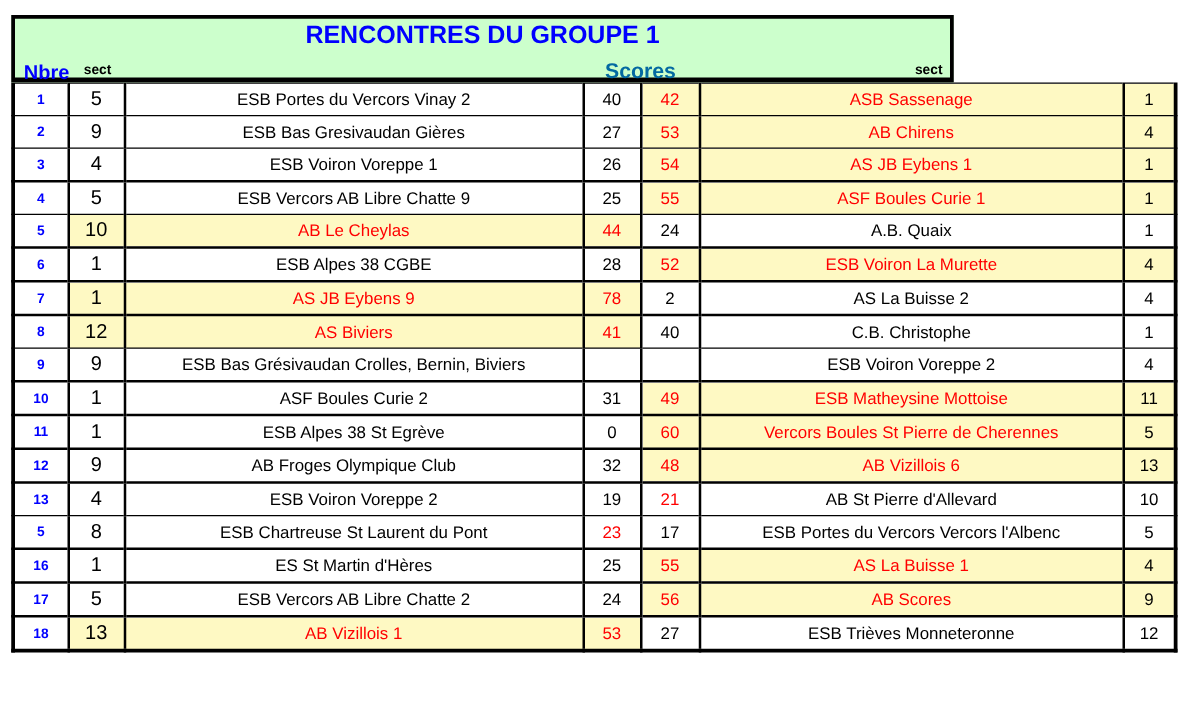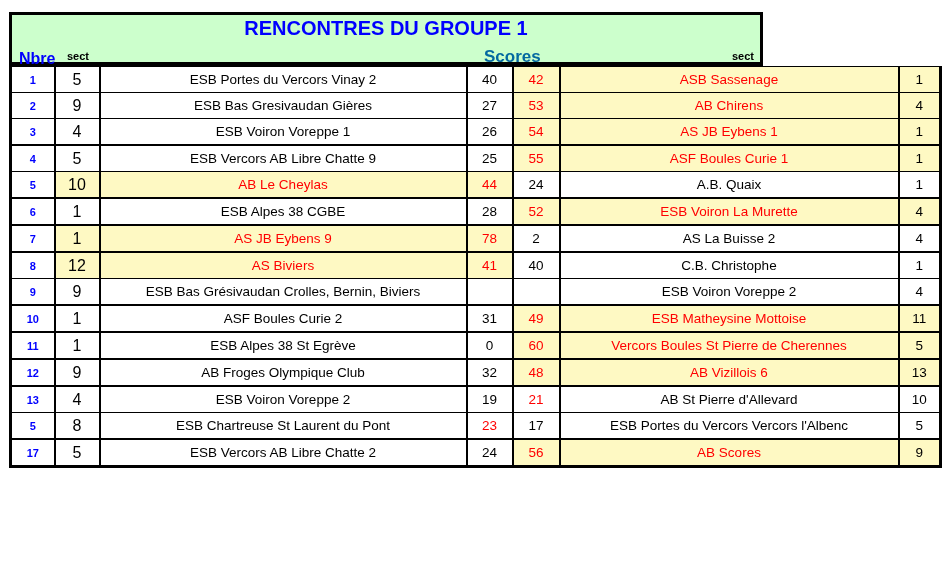--- a/index.html
+++ b/index.html
@@ -165,23 +165,41 @@
         <tr>
           <td class="nbre">5</td>
           <td class="sect">8</td>
           <td class="team">ESB Chartreuse St Laurent du Pont</td>
           <td class="score r">23</td>
           <td class="score">17</td>
           <td class="team">ESB Portes du Vercors Vercors l'Albenc</td>
           <td class="sect2">5</td>
         </tr>
         <tr class="thick">
+          <td class="nbre">16</td>
+          <td class="sect">1</td>
+          <td class="team">ES St Martin d'Hères</td>
+          <td class="score">25</td>
+          <td class="score y r">55</td>
+          <td class="team y r">AS La Buisse 1</td>
+          <td class="sect2 y">4</td>
+        </tr>
+        <tr class="thick">
           <td class="nbre">17</td>
           <td class="sect">5</td>
           <td class="team">ESB Vercors AB Libre Chatte 2</td>
           <td class="score">24</td>
           <td class="score y r">56</td>
           <td class="team y r">AB  Scores</td>
           <td class="sect2 y">9</td>
         </tr>
+        <tr class="thick">
+          <td class="nbre">18</td>
+          <td class="sect y">13</td>
+          <td class="team y r">AB Vizillois 1</td>
+          <td class="score y r">53</td>
+          <td class="score">27</td>
+          <td class="team">ESB Trièves Monneteronne</td>
+          <td class="sect2">12</td>
+        </tr>
       </tbody>
   </table>
 </div>
 
 </body></html>

